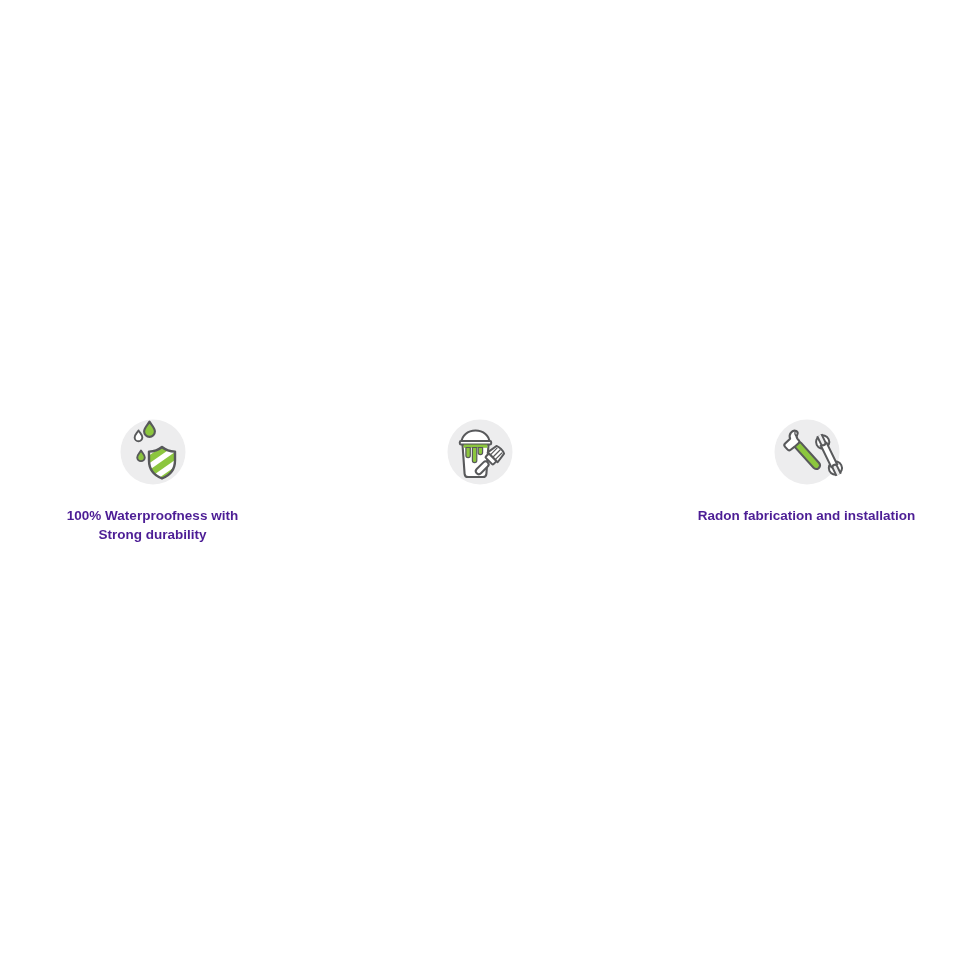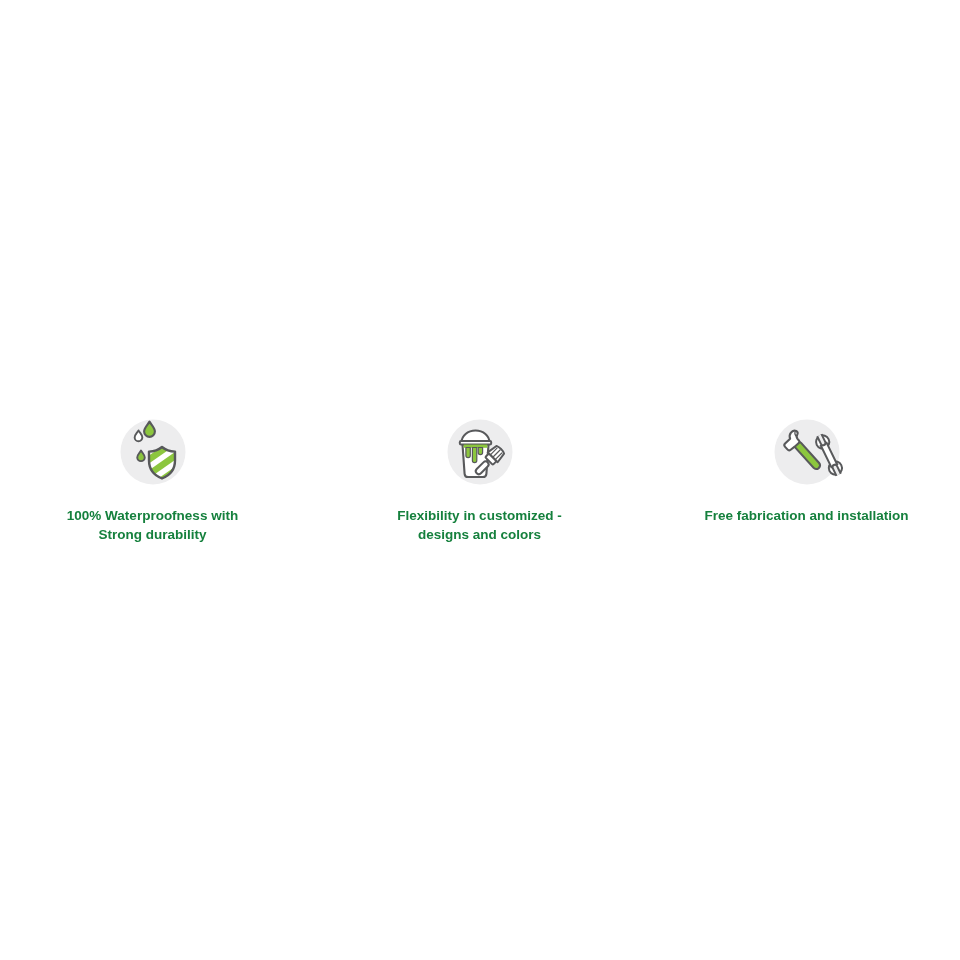--- a/index.html
+++ b/index.html
@@ -21,21 +21,21 @@
     display: flex;
     flex-direction: column;
     align-items: center;
   }
   .feature-icon { width: 76px; height: 76px; display: block; }
   .feature-label {
     margin-top: 16px;
     font-size: 13.5px;
     font-weight: bold;
     line-height: 19px;
-    color: #15803d;
+    color: #4c1d95;
     text-align: center;
     white-space: pre-line;
   }
 </style>
 </head>
 <body>
 
 <div class="features">
 
   <div class="feature">
@@ -74,37 +74,35 @@
       <path d="M-2.2,0 L-2.2,8 A2.2,2.2 0 0 1 -6.6,8 L-6.6,0 Z" transform="translate(30.5,33.5)" fill="#8cc63e" stroke="#58595b" stroke-width="1.2" stroke-linejoin="round"></path>
       <path d="M-2.2,0 L-2.2,13 A2.2,2.2 0 0 1 -6.6,13 L-6.6,0 Z" transform="translate(37,33.5)" fill="#8cc63e" stroke="#58595b" stroke-width="1.2" stroke-linejoin="round"></path>
       <path d="M-2.2,0 L-2.2,5 A2.2,2.2 0 0 1 -6.6,5 L-6.6,0 Z" transform="translate(42.8,33.5)" fill="#8cc63e" stroke="#58595b" stroke-width="1.2" stroke-linejoin="round"></path>
       <g transform="translate(47.5,46.5) rotate(45)">
         <path d="M-7,-4.5 L-5.4,-15.2 Q0,-17.4 5.4,-15.2 L7,-4.5 Z" fill="#ffffff" stroke="#58595b" stroke-width="2" stroke-linejoin="round"></path>
         <path d="M-3.4,-14.4 L-3.4,-5 M0,-15.6 L0,-5 M3.4,-14.4 L3.4,-5" fill="none" stroke="#58595b" stroke-width="1.2"></path>
         <rect x="-5.4" y="-4.5" width="10.8" height="5.2" rx="1" fill="#ffffff" stroke="#58595b" stroke-width="2"></rect>
         <rect x="-3" y="2.6" width="6" height="15.5" rx="3" fill="#ffffff" stroke="#58595b" stroke-width="2"></rect>
       </g>
     </svg>
-    <div class="feature-label">Flexibility in customized -
-designs and colors</div>
   </div>
 
   <div class="feature">
     <svg class="feature-icon" viewBox="0 0 76 76" aria-hidden="true">
       <circle cx="38" cy="38" r="32.5" fill="#ededee"></circle>
       <g transform="translate(60,41) rotate(-26)">
         <circle cx="0" cy="-14.5" r="6.6" fill="#ffffff" stroke="#58595b" stroke-width="2"></circle>
         <circle cx="0" cy="14.5" r="6.6" fill="#ffffff" stroke="#58595b" stroke-width="2"></circle>
         <rect x="-3.2" y="-14" width="6.4" height="28" fill="#ffffff"></rect>
         <path d="M-3.2,-13 L-3.2,13 M3.2,-13 L3.2,13" fill="none" stroke="#58595b" stroke-width="2"></path>
         <path d="M-2.4,-22 L-2.4,-13.5 A2.4,2.4 0 0 0 2.4,-13.5 L2.4,-22" fill="#ededee" stroke="#58595b" stroke-width="2" stroke-linejoin="round"></path>
         <path d="M-2.4,22 L-2.4,13.5 A2.4,2.4 0 0 1 2.4,13.5 L2.4,22" fill="#ededee" stroke="#58595b" stroke-width="2" stroke-linejoin="round"></path>
       </g>
       <g transform="translate(29,31) rotate(-42)">
         <rect x="-3.7" y="-3" width="7.4" height="34" rx="3.5" fill="#8cc63e" stroke="#58595b" stroke-width="2.1"></rect>
         <path d="M-3.6,-1 L-8.6,-1.4 Q-10.8,-1.6 -10.8,-3.8 L-10.8,-7.6 Q-10.8,-9.6 -8.6,-9.7 L-1.6,-10 Q-0.4,-13.2 2.8,-13.9 Q6.8,-14.7 8,-11.6 Q8.9,-9 6.2,-8.1 Q4.1,-7.4 3.8,-5.2 L3.7,-3 Q3.7,-0.8 1.6,-1 Z" fill="#ffffff" stroke="#58595b" stroke-width="2.1" stroke-linejoin="round"></path>
         <path d="M6.4,-11.6 Q4.7,-10.5 4.5,-8.3" fill="none" stroke="#58595b" stroke-width="1.4" stroke-linecap="round"></path>
       </g>
     </svg>
-    <div class="feature-label">Free fabrication and installation</div>
+    <div class="feature-label">Radon fabrication and installation</div>
   </div>
 
 </div>
 
 </body></html>

